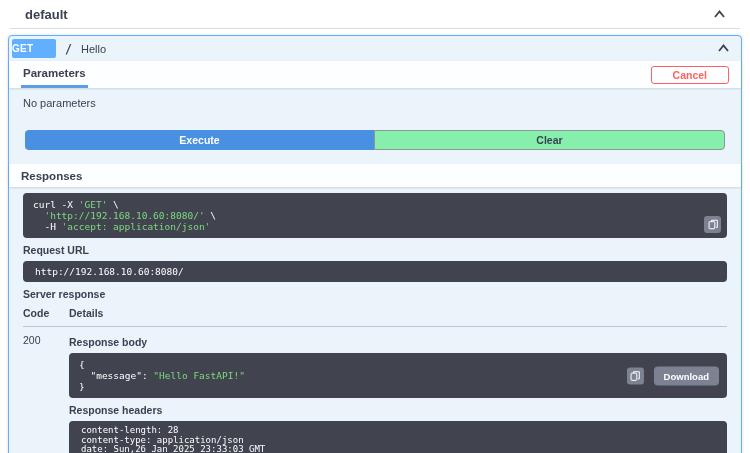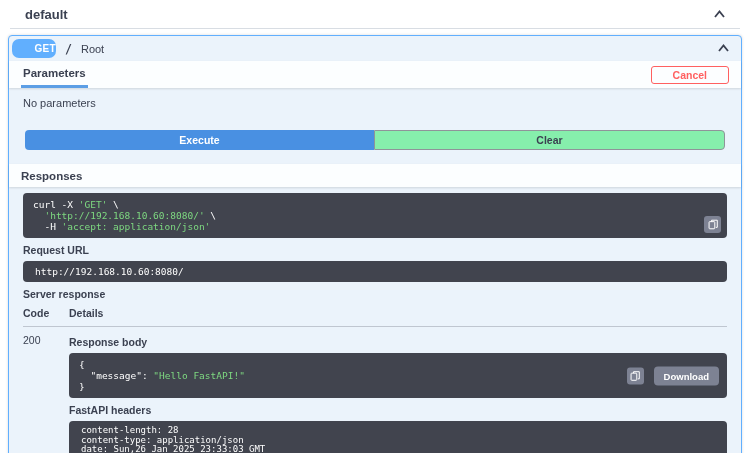--- a/index.html
+++ b/index.html
@@ -21,21 +21,21 @@
   .tag-header .chev { margin-left:auto; margin-right:8px; }
   
   .opblock {
     margin:6px 8px 0; border:1px solid #61affe; border-radius:4px;
     background:#ebf3fb; box-shadow:0 0 3px rgba(0,0,0,.15);
     height:500px;
   }
   .summary { display:flex; align-items:center; padding:3px 10px 3px 3px; gap:9px; }
   .method-badge {
     background:#61affe; color:#fff; font-weight:700; font-size:10px;
-    width:44px; text-align:right; padding:4px 0; border-radius:7px; border:none;
+    width:44px; text-align:left; padding:4px 0; border-radius:2px; border:none;
     letter-spacing:.3px; cursor:pointer;
   }
   .op-path { font-family:"DejaVu Sans Mono",monospace; font-size:11.5px; font-weight:600; }
   .op-summary { font-size:11px; color:#3b4151; }
   .summary .chev { margin-left:auto; }
   
   .section-header {
     background:rgba(255,255,255,.85);
     box-shadow:0 1px 2px rgba(0,0,0,.12);
     display:flex; align-items:center; padding:0 12px; position:relative;
@@ -113,21 +113,21 @@
           <polyline points="2,9 6.5,3.5 11,9" fill="none" stroke="#3b4151" stroke-width="1.8"></polyline>
         </svg>
     </span>
   </div>
 
   <div class="opblock">
 
     <div class="summary">
       <button class="method-badge">GET</button>
       <span class="op-path">/</span>
-      <span class="op-summary">Root</span>
+      <span class="op-summary">Hello</span>
       <span class="chev">
         <svg width="13" height="13" viewBox="0 0 13 13">
             <polyline points="2,9 6.5,3.5 11,9" fill="none" stroke="#3b4151" stroke-width="1.8"></polyline>
           </svg>
       </span>
     </div>
 
     <div class="section-header params-header">
       <div class="tab-item">
         <span>Parameters</span>
@@ -172,21 +172,21 @@
           <div>
 
             <div class="block-label first">Response body</div>
             <pre class="dark body-block"><span>{
   "message": </span><span class="str">"Hello FastAPI!"</span><span>
 }</span><span class="res-controls"><button class="copy-btn"><svg width="10" height="11" viewBox="0 0 14 15">
                       <rect x="1.5" y="3.5" width="8" height="10" rx="1" fill="none" stroke="#fff" stroke-width="1.4"></rect>
                       <path d="M5 3.5v-2h8v10h-2" fill="none" stroke="#fff" stroke-width="1.4"></path>
                     </svg></button><button class="download-btn">Download</button></span></pre>
 
-            <div class="block-label">FastAPI headers</div>
+            <div class="block-label">Response headers</div>
             <pre class="dark headers-block"><span>content-length: 28
 content-type: application/json
 date: Sun,26 Jan 2025 23:33:03 GMT
 server: uvicorn</span></pre>
 
           </div>
         </div>
       </div>
 
     </div>

